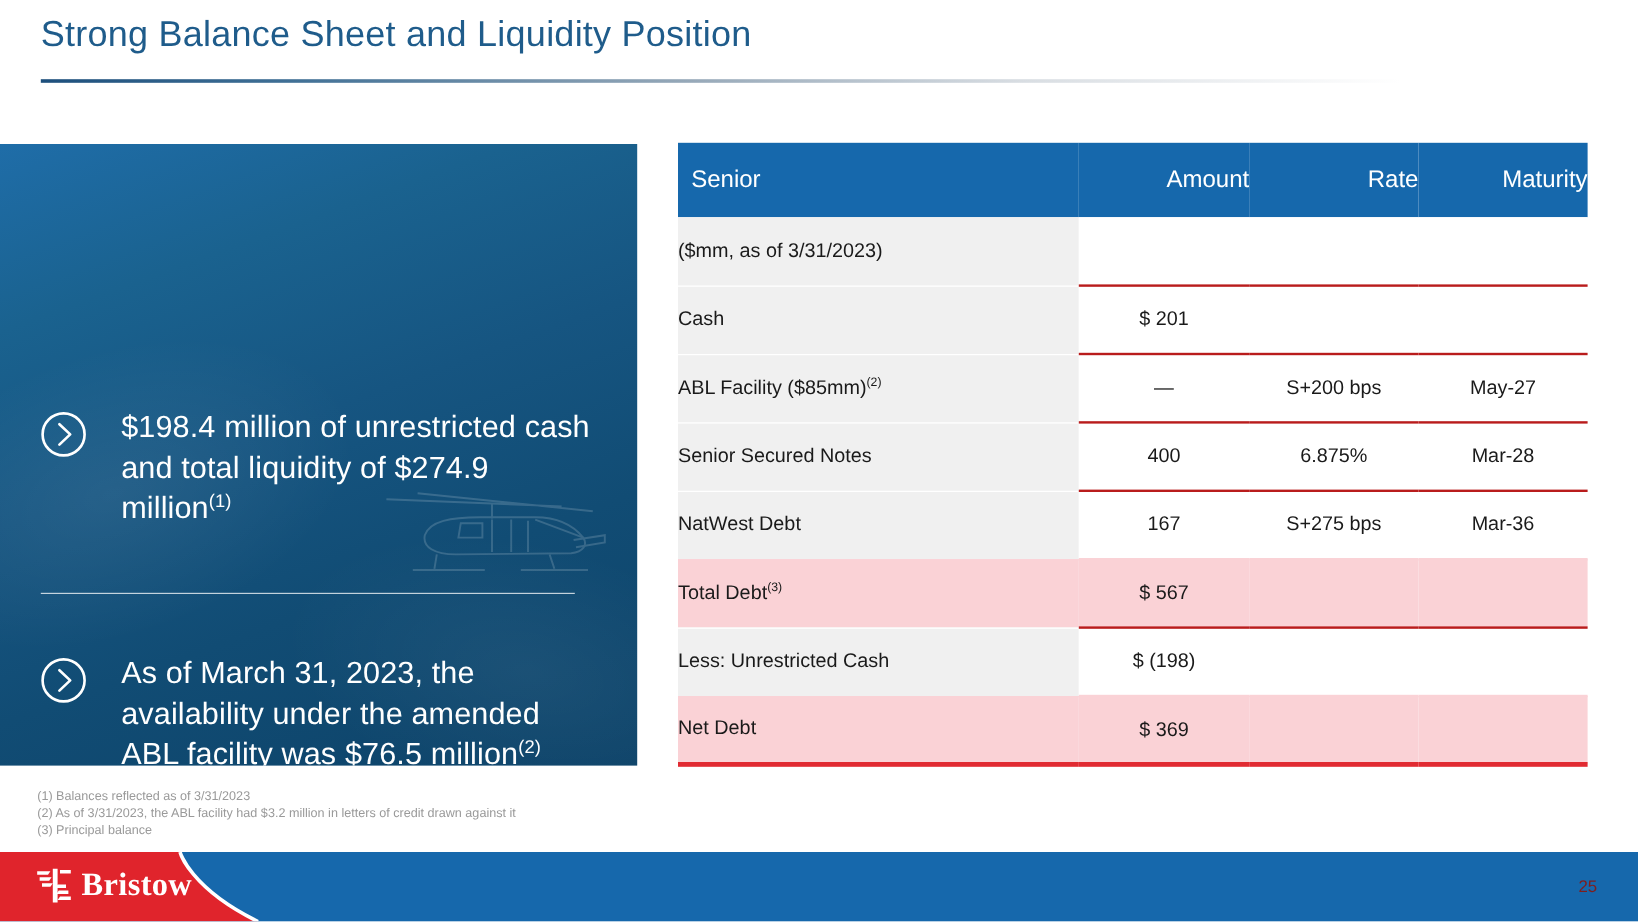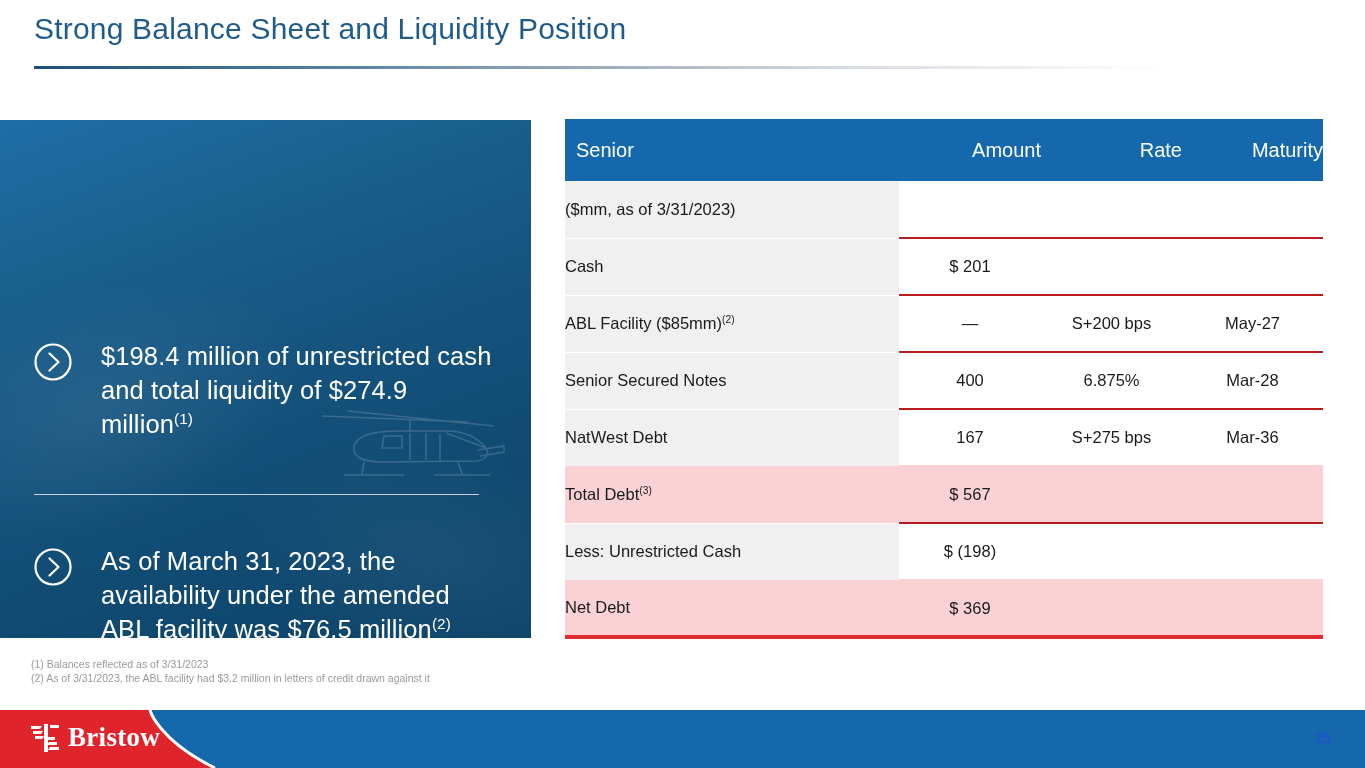--- a/index.html
+++ b/index.html
@@ -208,21 +208,21 @@
     left: 30px;
     top: 723px;
     width: 32px;
     height: 30px;
   }
   #page-number {
     position: absolute;
     right: 34px;
     top: 730px;
     font-size: 14px;
-    color: #1d4ed8;
+    color: #7f1d1d;
   }
 </style>
 </head>
 <body>
 
 <div id="slide">
 
   <div id="title">Strong Balance Sheet and Liquidity Position</div>
   <div id="title-rule"></div>
 
@@ -332,20 +332,21 @@
             <td class="cell-num"></td>
             <td class="cell-num"></td>
           </tr>
         </tbody>
     </table>
   </div>
 
   <div id="footnotes">
     <div>(1) Balances reflected as of 3/31/2023</div>
     <div>(2) As of 3/31/2023, the ABL facility had $3.2 million in letters of credit drawn against it</div>
+    <div>(3) Principal balance</div>
   </div>
 
   <div id="footer-bar"></div>
   <svg id="logo-shape" viewBox="0 0 235 58" preserveAspectRatio="none" xmlns="http://www.w3.org/2000/svg">
     <path d="M0 0 L150 0 C150 0 158 30 215 58 L0 58 Z" fill="#e0242c"></path>
     <path d="M150 0 C150 0 158 30 215 58" fill="none" stroke="#ffffff" stroke-width="3"></path>
   </svg>
   <svg id="logo-mark" viewBox="0 0 32 30" xmlns="http://www.w3.org/2000/svg">
     <g fill="#ffffff">
       <path d="M1 3 L12 3 L10 6 L1 6 Z"></path>

